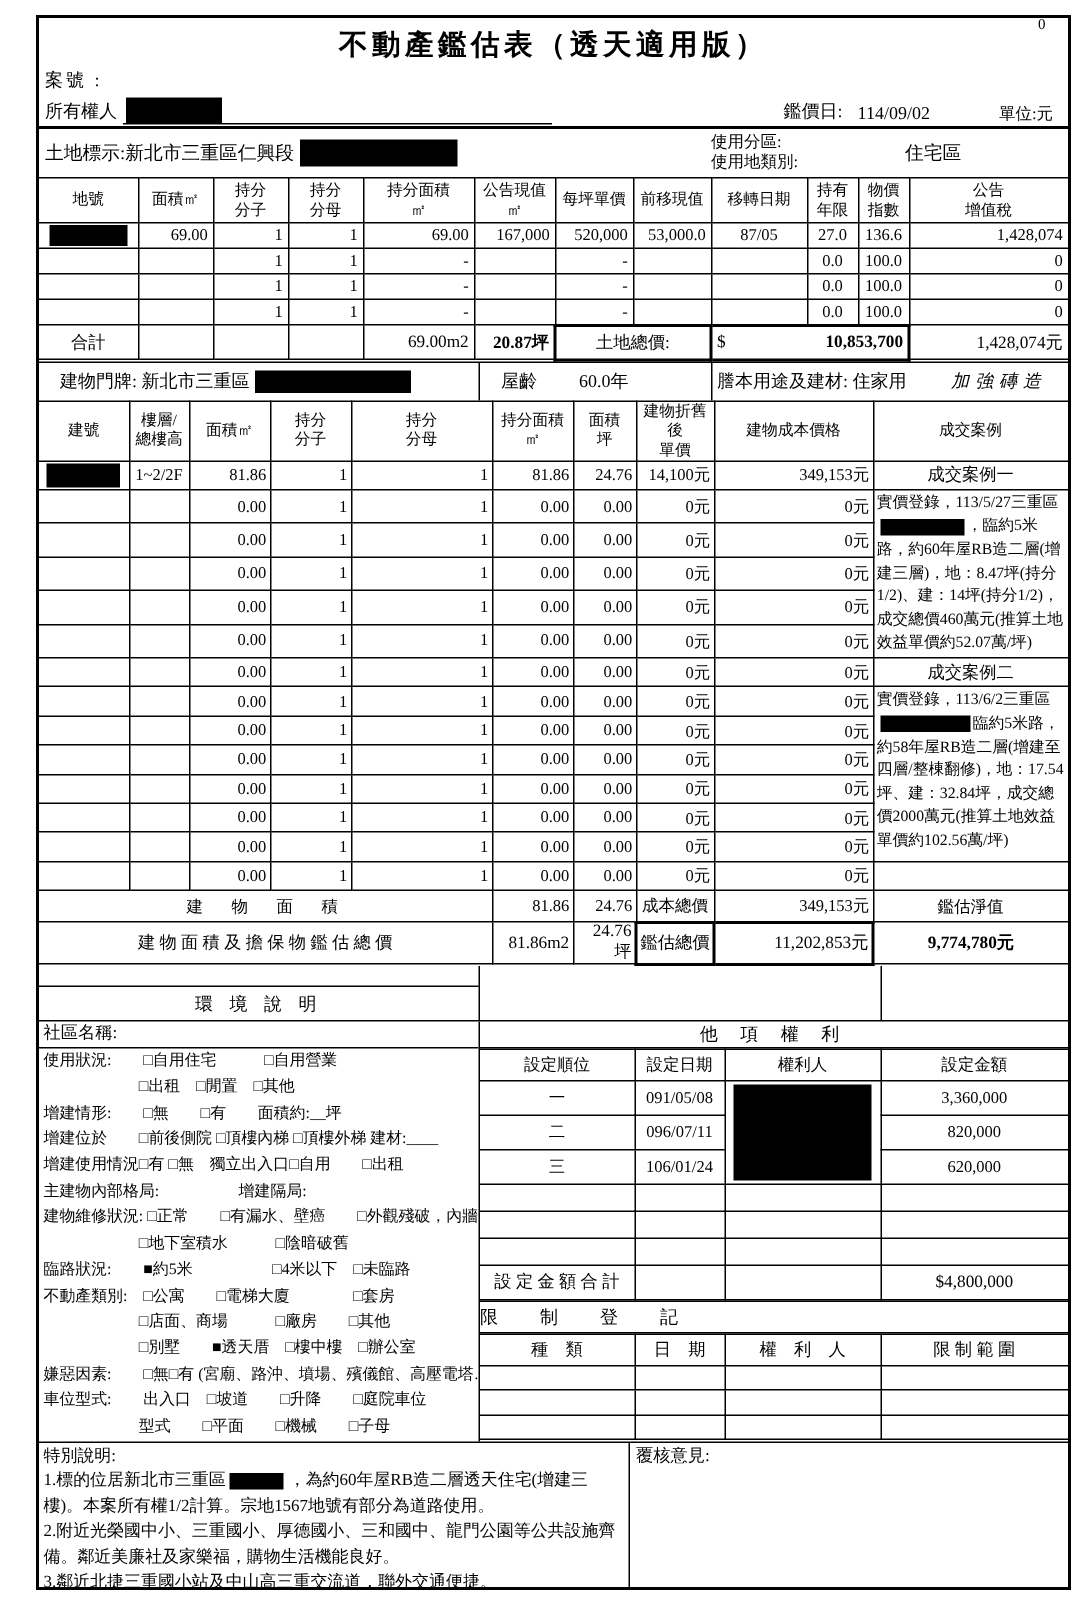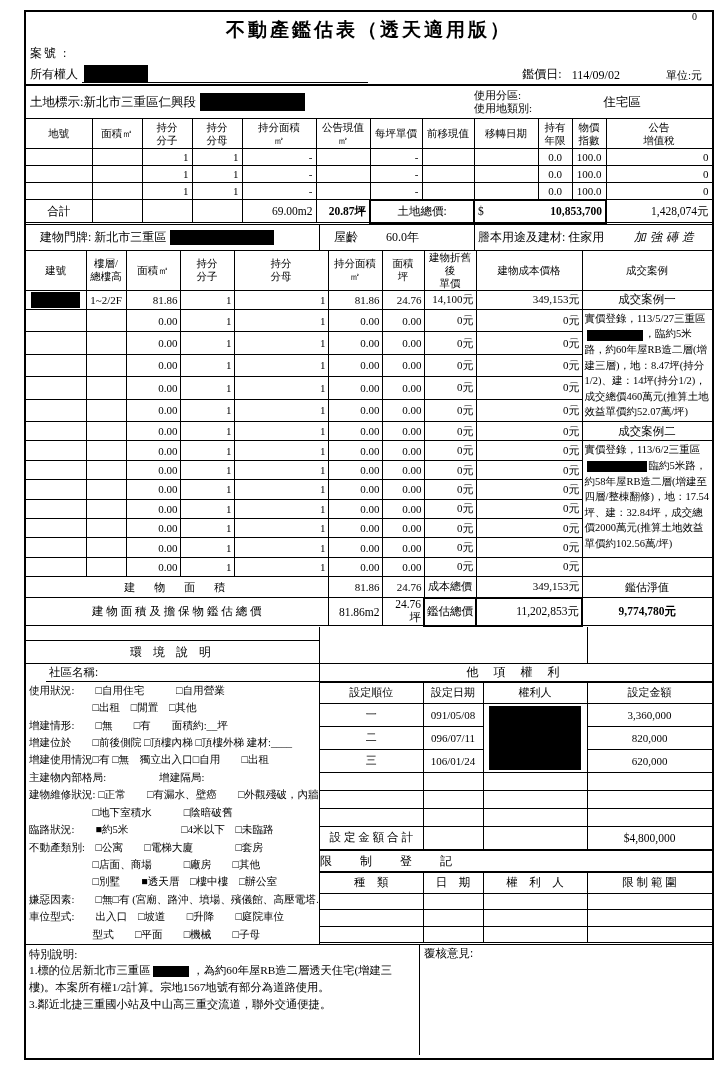--- a/index.html
+++ b/index.html
@@ -66,21 +66,21 @@
 
   .env-row { display: flex; height: 37px; border-bottom: 1px solid #000; }
   .env-left { width: 294px; border-right: 1px solid #000; }
   .env-strip { height: 14px; border-bottom: 1px solid #000; }
   .env-head { height: 22px; font-size: 12px; line-height: 22px; }
   .env-mid { width: 268px; border-right: 1px solid #000; }
   .env-right { flex: 1; }
 
   .columns { display: flex; height: 280px; }
   .left-col { width: 294px; border-right: 1px solid #000; overflow: hidden; }
-  .community { height: 18px; line-height: 17px; border-bottom: 1px solid #000; font-size: 11.5px; padding-left: 3px; margin-left: 20px; }
+  .community { height: 18px; line-height: 17px; border-bottom: 1px solid #000; font-size: 11.5px; padding-left: 3px; }
   .cl-row { height: 17.45px; line-height: 17.45px; font-size: 10.6px; white-space: nowrap; padding-left: 3px; }
   .right-col { flex: 1; overflow: hidden; }
   .or-title { height: 18px; line-height: 17px; text-align: center; font-size: 12px; letter-spacing: 6px;
               border-bottom: 1px solid #000; }
   .or th { height: 21px; font-size: 11px; }
   .or td { font-size: 11px; padding: 0 3px; text-align: center; }
   .or .datarow td { height: 23px; }
   .or .emptyrow td { height: 18px; }
   .or .sumr td { height: 23px; font-size: 11.5px; }
   .rl-title { height: 22px; line-height: 21px; text-align: left; font-size: 12px; letter-spacing: 8px;
@@ -157,20 +157,36 @@
         <th>持有
 年限</th>
         <th>物價
 指數</th>
         <th>公告
 增值稅</th>
       </tr>
     </thead>
     <tbody>
       <tr>
+        <td>
+            <div class="redact-fill"></div>
+          </td>
+        <td>69.00</td>
+        <td>1</td>
+        <td>1</td>
+        <td>69.00</td>
+        <td>167,000</td>
+        <td>520,000</td>
+        <td>53,000.0</td>
+        <td>87/05</td>
+        <td>27.0</td>
+        <td>136.6</td>
+        <td>1,428,074</td>
+      </tr>
+      <tr>
         <td></td>
         <td></td>
         <td>1</td>
         <td>1</td>
         <td>-</td>
         <td></td>
         <td>-</td>
         <td></td>
         <td></td>
         <td>0.0</td>
@@ -583,20 +599,21 @@
             </tr>
         </tbody>
       </table>
     </div>
   </div>
 
   <div class="bottom">
     <div class="special">
       <div>特別說明:</div>
       <div><span>1.標的位居新北市三重區</span><span class="redact" style="width:36px;height:11px;margin:0 3px"></span><span>，為約60年屋RB造二層透天住宅(增建三樓)。本案所有權1/2計算。宗地1567地號有部分為道路使用。</span></div>
+      <div>2.附近光榮國中小、三重國小、厚德國小、三和國中、龍門公園等公共設施齊備。鄰近美廉社及家樂福，購物生活機能良好。</div>
       <div>3.鄰近北捷三重國小站及中山高三重交流道，聯外交通便捷。</div>
     </div>
     <div class="review">
       <div>覆核意見:</div>
     </div>
   </div>
 
 </div>
 
 <div class="corner">0</div>

